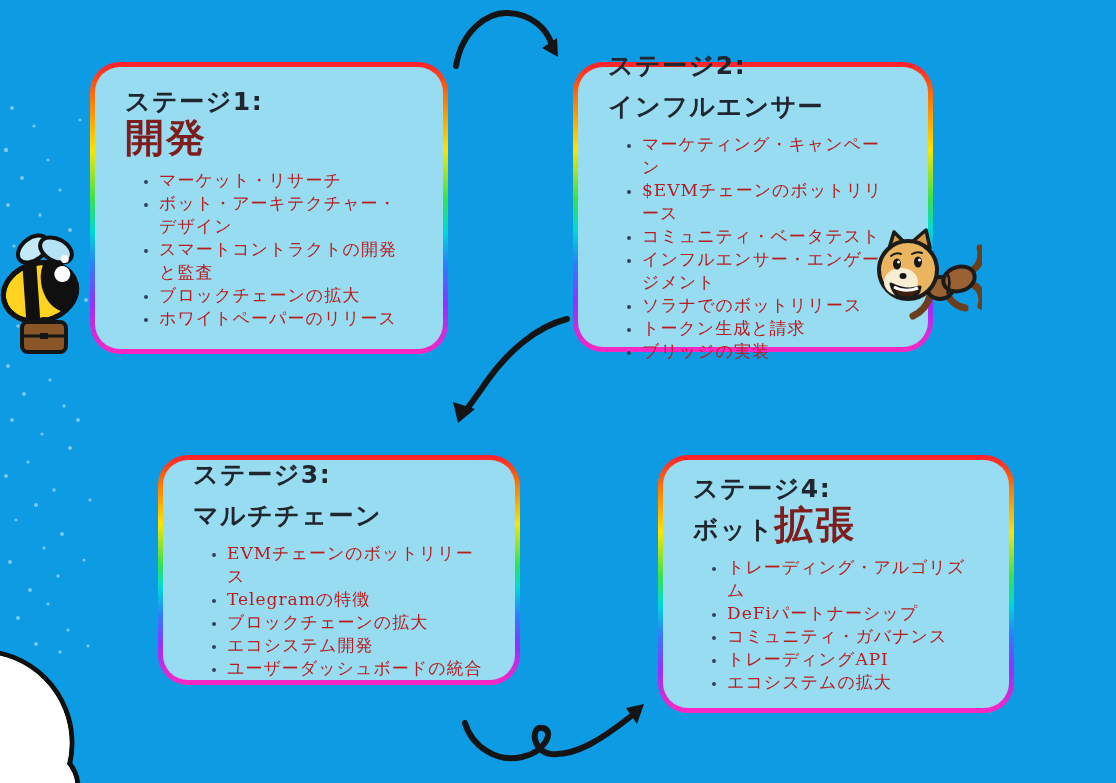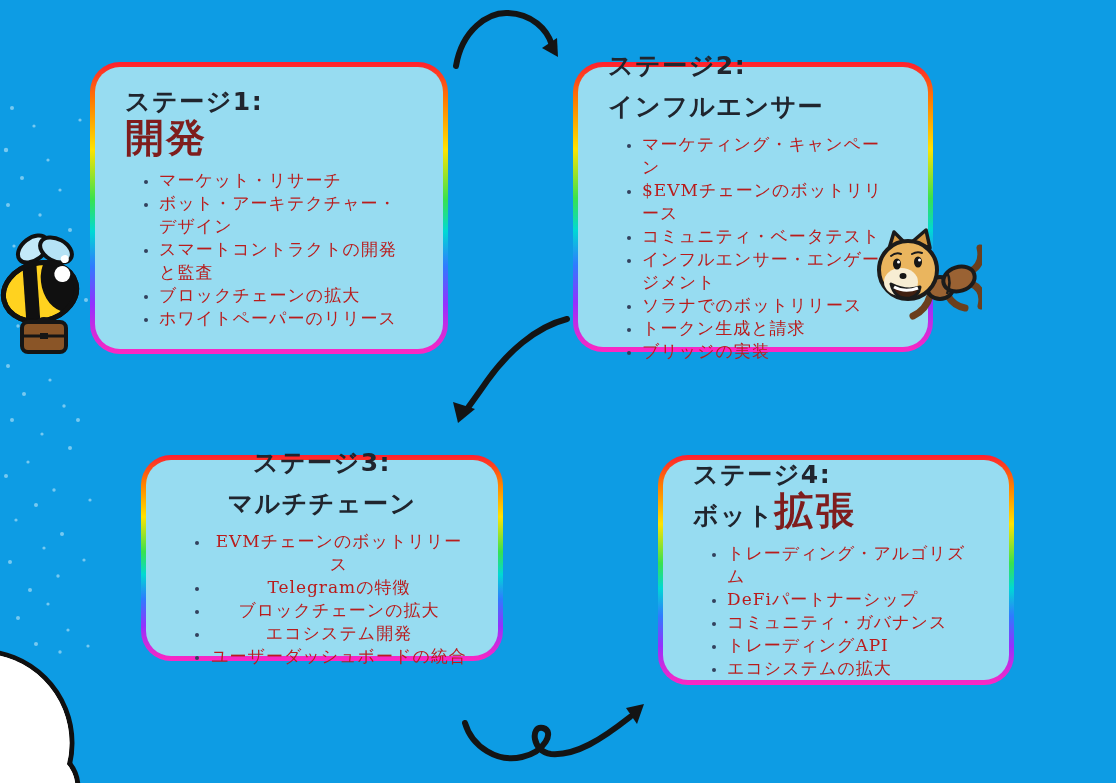--- a/index.html
+++ b/index.html
@@ -55,22 +55,22 @@
     font-size:17px;
     line-height:23px;
     letter-spacing:1px;
     color:#b91c1c;
   }
   .card li::marker{font-size:0.75em;color:#33415e;}
   .arrow-svg,.mascot-svg,.cloud-svg{position:absolute;pointer-events:none;}
   
   .pos-1{left:90px;top:62px;width:358px;height:292px;}
   .pos-2{left:573px;top:62px;width:360px;height:290px;}
-  .pos-3{left:141px;top:455px;width:362px;height:206px;text-align:center;}
-  .pos-4{left:658px;top:455px;width:356px;height:230px;}
+  .pos-3{left:158px;top:455px;width:362px;height:230px;}
+  .pos-4{left:658px;top:455px;width:356px;height:258px;}
 </style>
 </head>
 <body>
 
 <div class="page">
 
   <svg class="speckles" width="1116" height="783" viewBox="0 0 1116 783">
     <g fill="#cfeefb" opacity="0.55">
       <circle cx="12" cy="108" r="2"></circle>
         <circle cx="34" cy="126" r="1.6"></circle>

